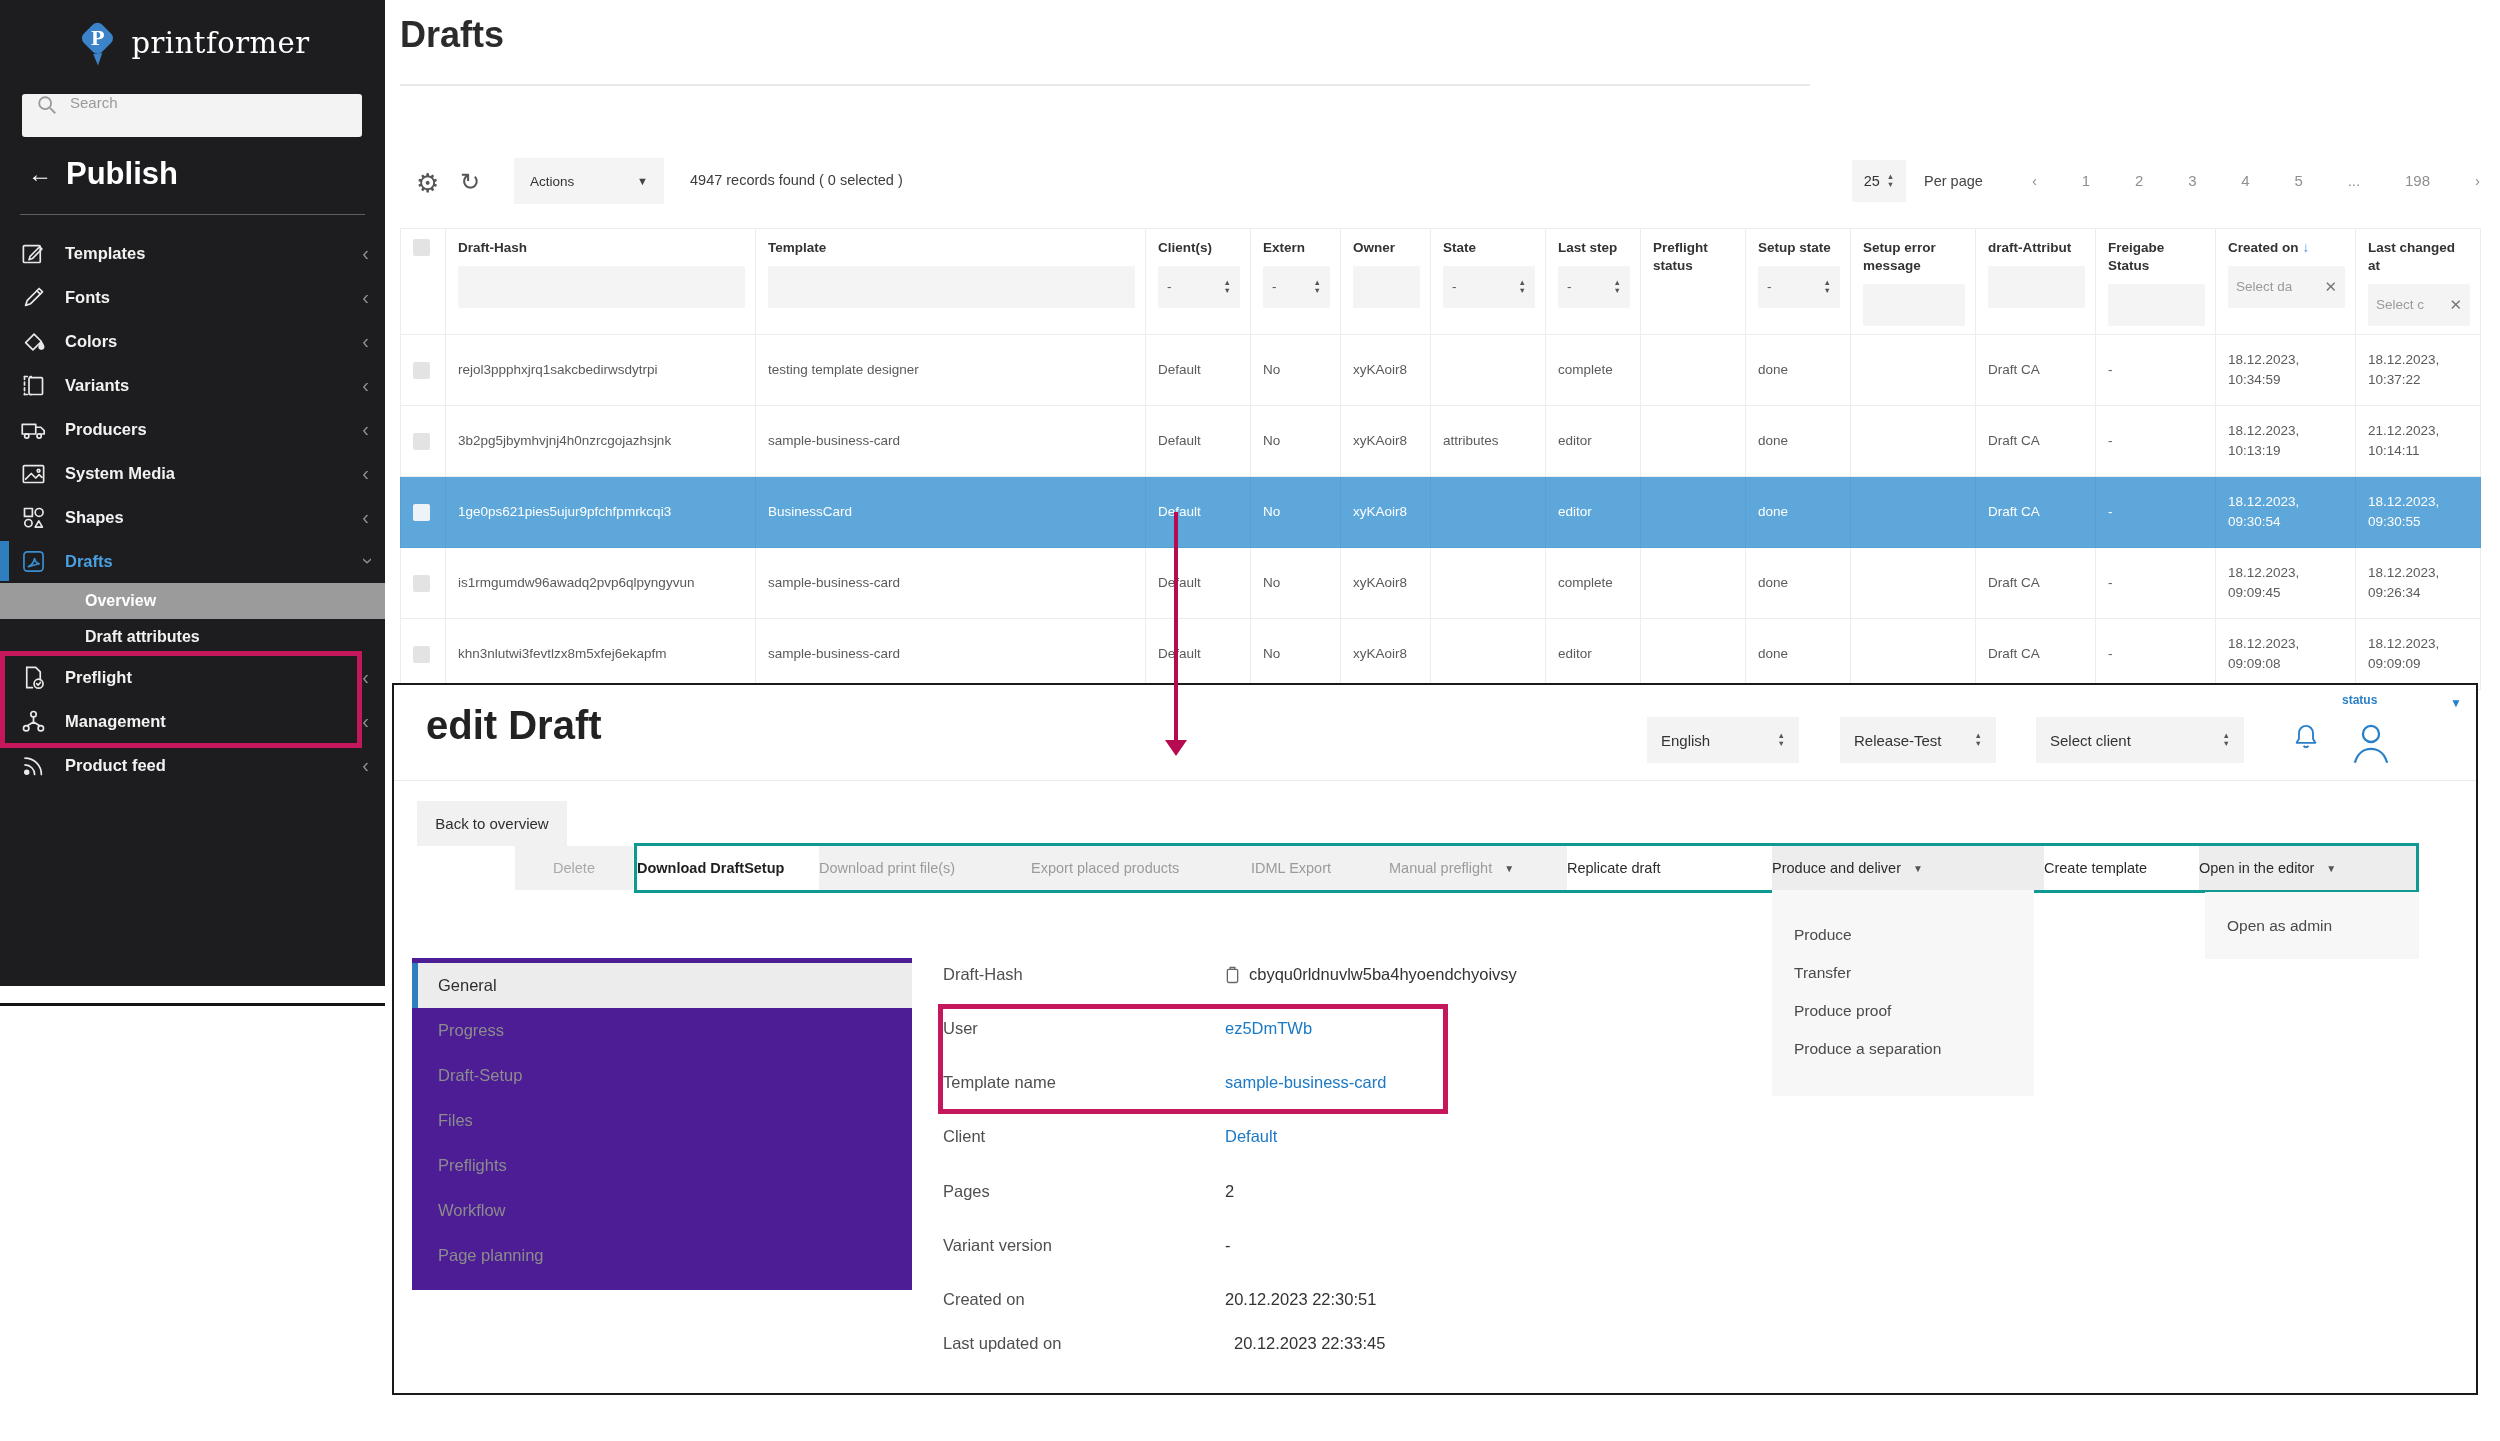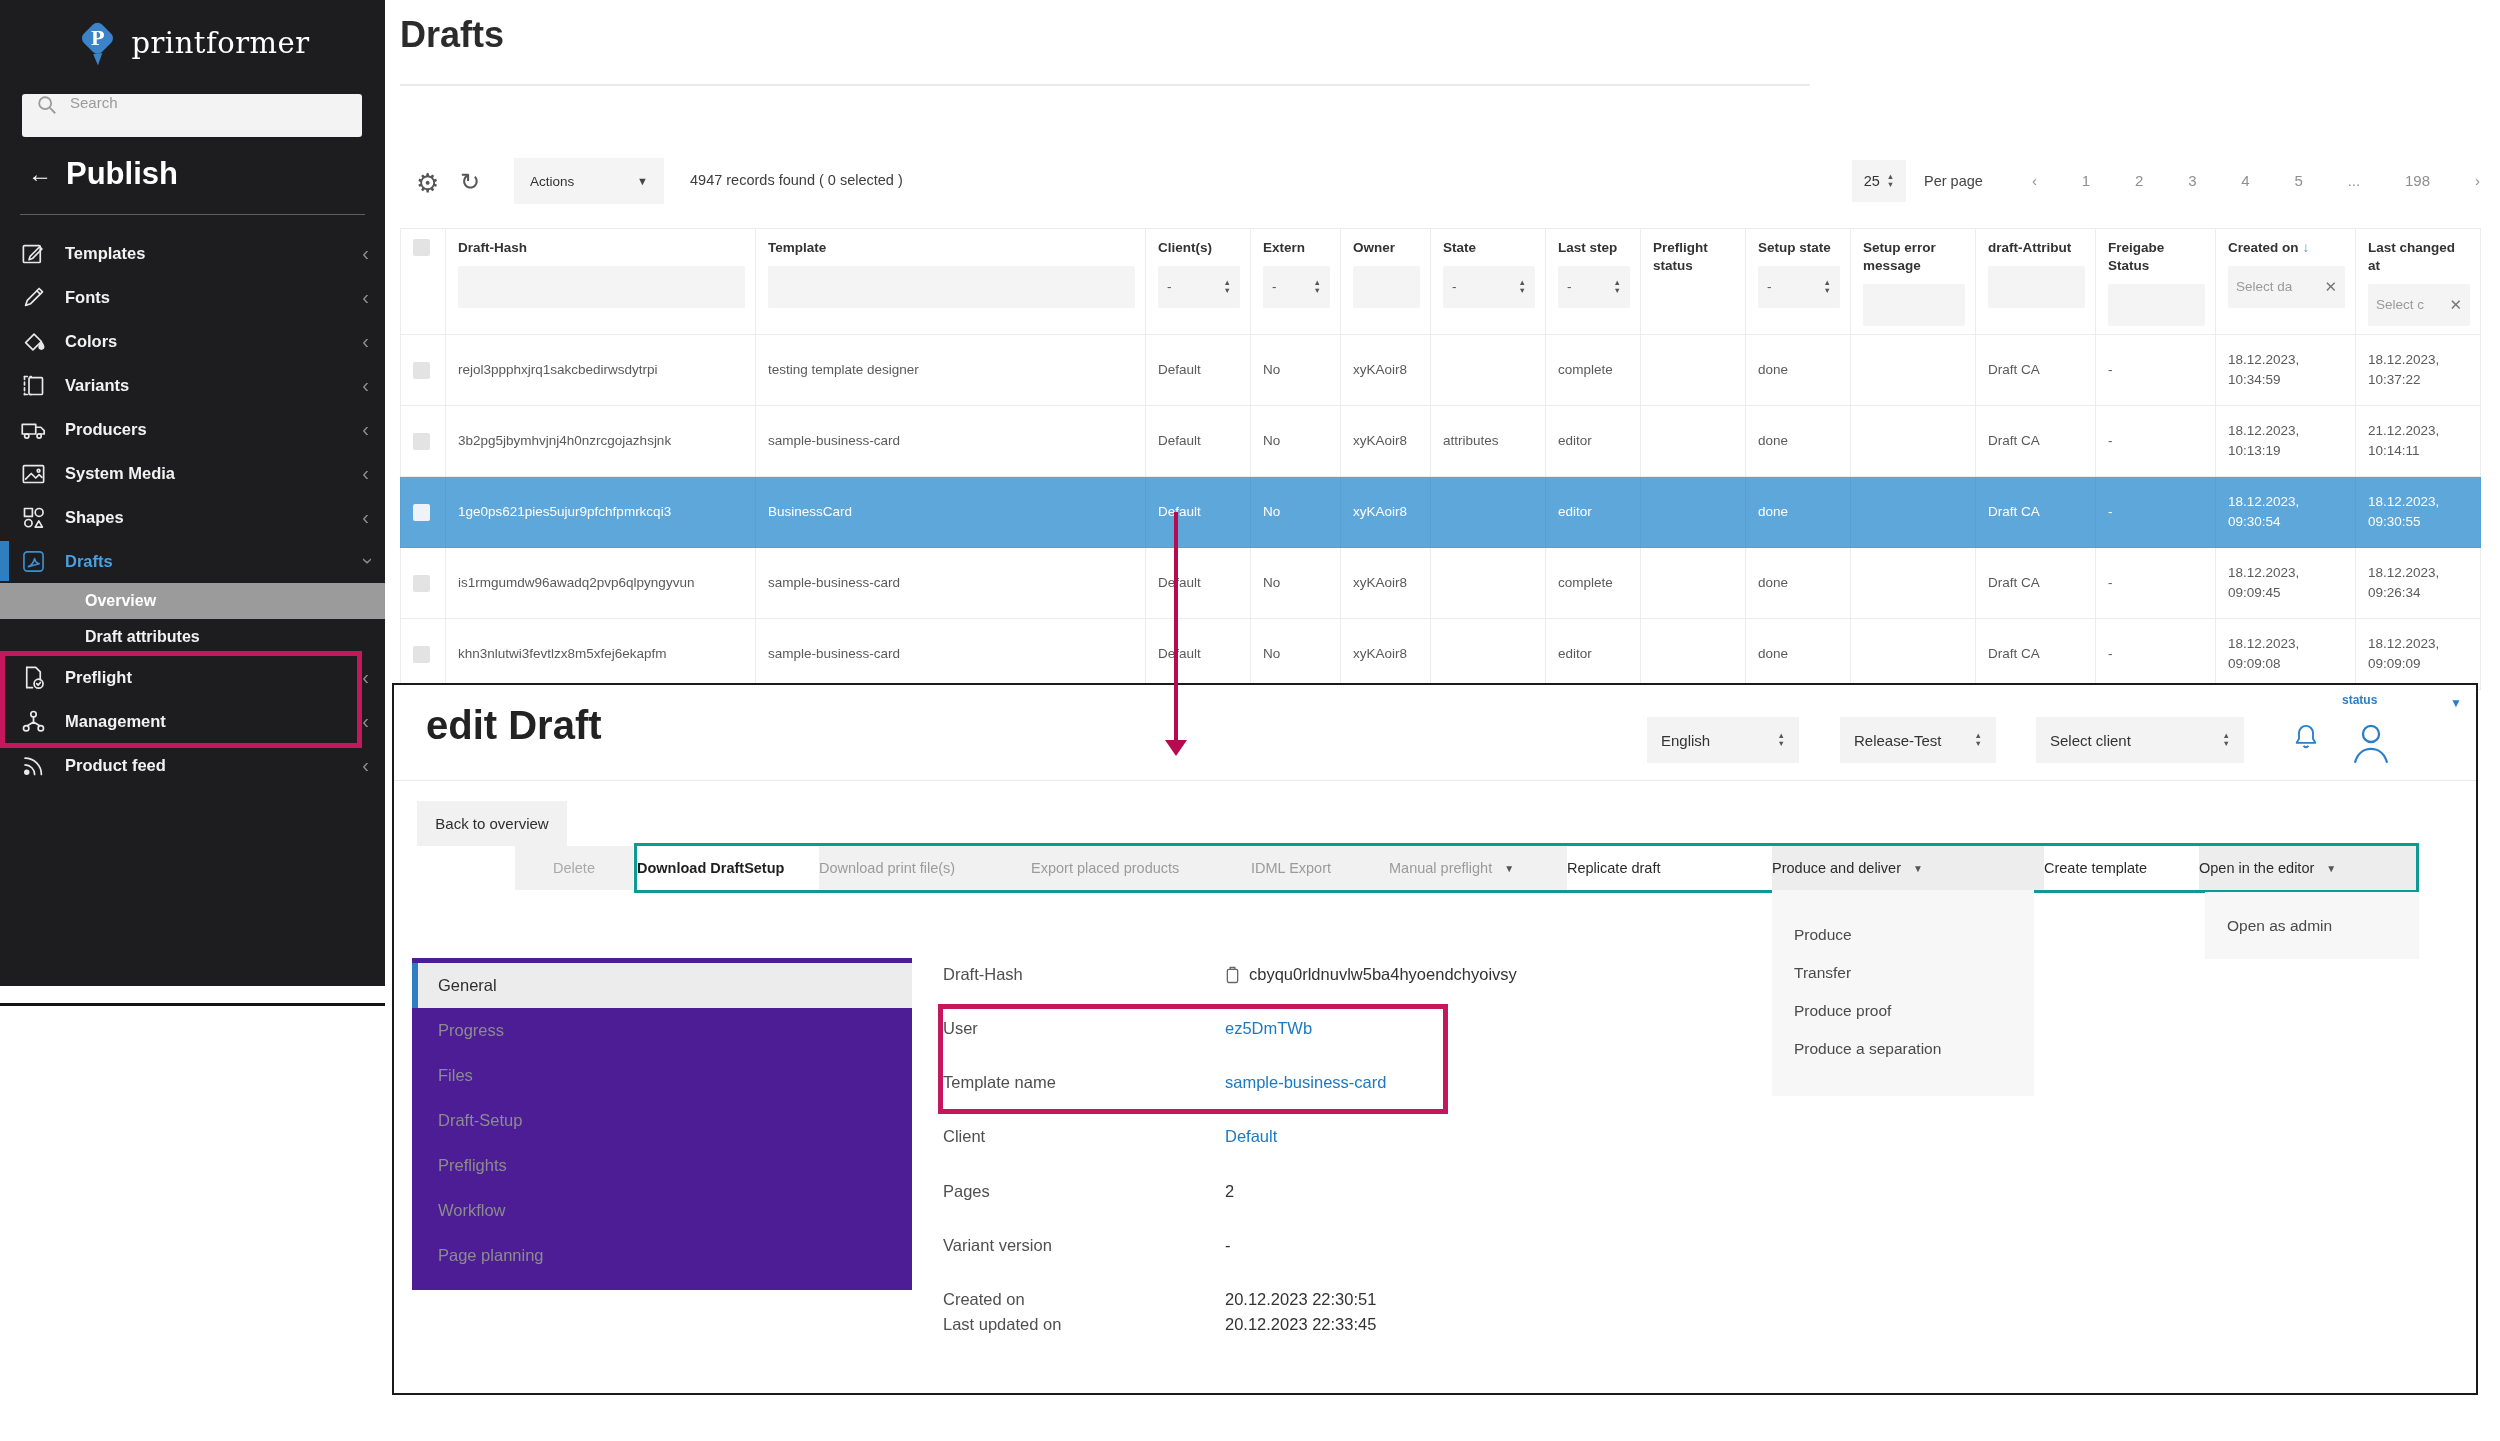--- a/index.html
+++ b/index.html
@@ -601,22 +601,22 @@
       <li>Produce proof</li>
       <li>Produce a separation</li>
     </ul>
   <ul class="menu-editor" id="menu-editor">
       <li>Open as admin</li>
     </ul>
 
   <ul class="panel-nav" id="panel-nav">
       <li class="active">General</li>
       <li>Progress</li>
+      <li>Draft-Setup</li>
       <li>Files</li>
-      <li>Draft-Setup</li>
       <li>Preflights</li>
       <li>Workflow</li>
       <li>Page planning</li>
     </ul>
 
   <div id="details">
       <div class="detail-row" style="top: 280px;">
         <span class="dl">Draft-Hash</span>
         <span class="dv">
           <span>
@@ -657,21 +657,21 @@
         <span class="dv">
           <span>-</span>
         </span>
       </div>
       <div class="detail-row" style="top: 605px;">
         <span class="dl">Created on</span>
         <span class="dv">
           <span>20.12.2023 22:30:51</span>
         </span>
       </div>
-      <div class="detail-row" style="top: 630px;">
+      <div class="detail-row" style="top: 649px; gap: 9px;">
         <span class="dl">Last updated on</span>
         <span class="dv">
           <span>20.12.2023 22:33:45</span>
         </span>
       </div>
     </div>
   <div class="pink-box-details"></div>
 </div>
 
 <div class="arrow-line"></div>

